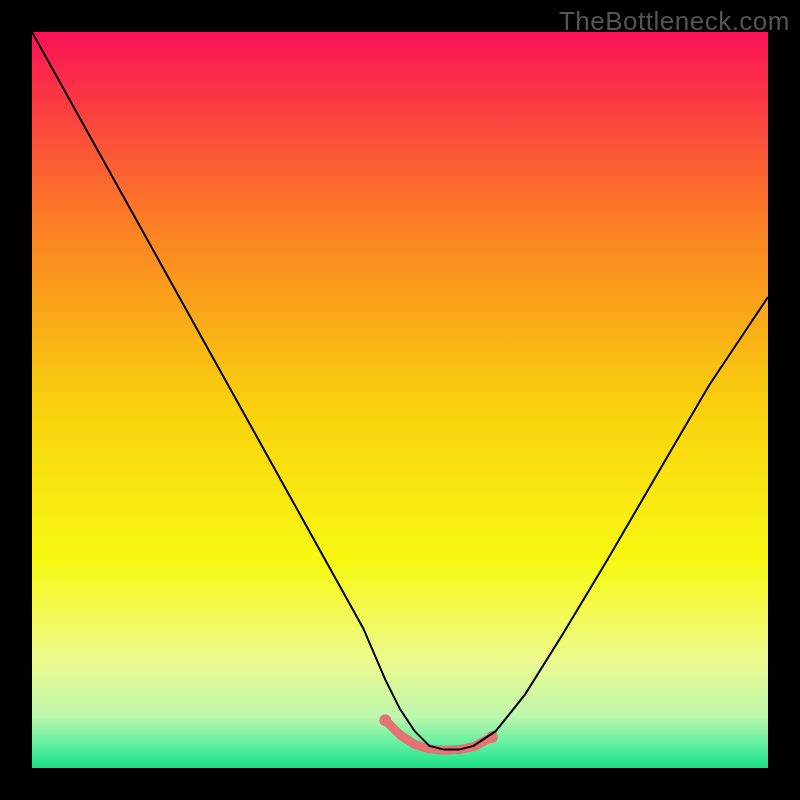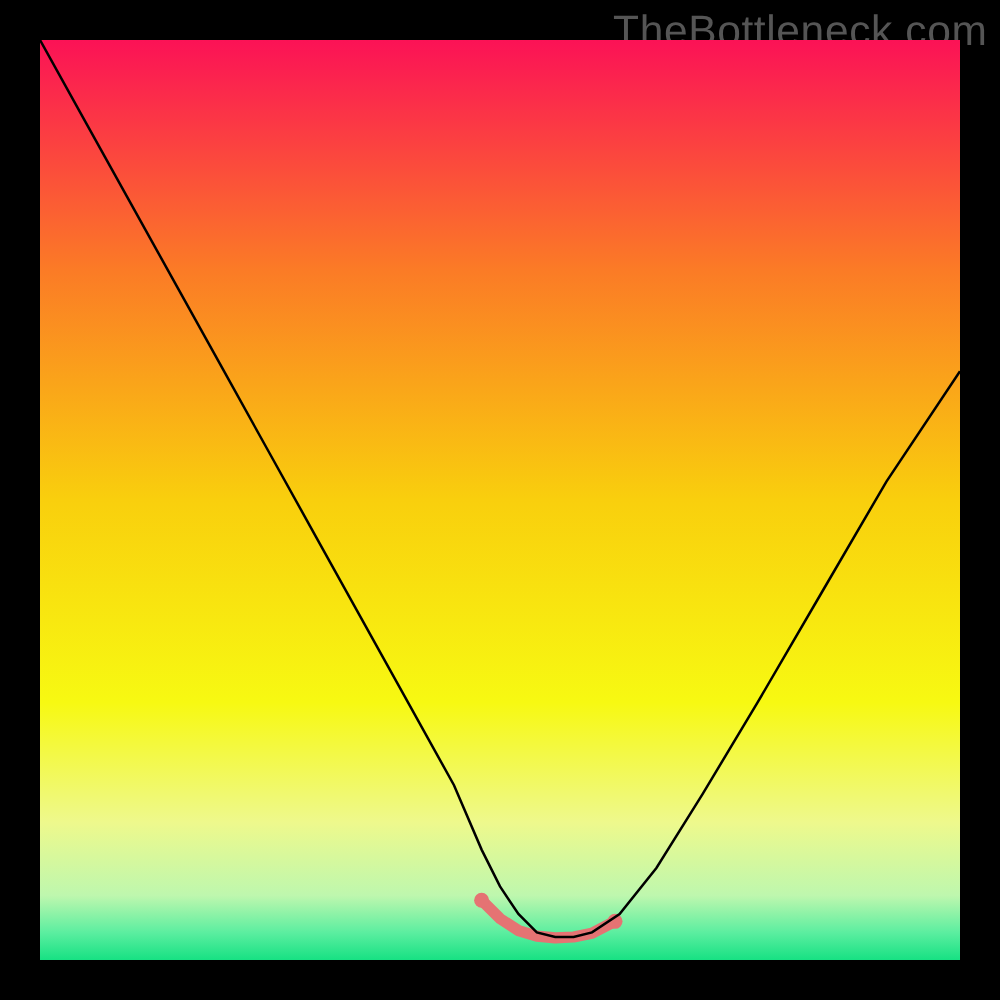--- a/index.html
+++ b/index.html
@@ -17,21 +17,21 @@
     top: 0;
     width: 800px;
     height: 800px;
     background: #000;
   }
   .watermark {
     position: absolute;
     top: 6px;
     right: 10px;
     color: #555;
-    font-size: 34px;
+    font-size: 26px;
     font-weight: 400;
     letter-spacing: 0.5px;
     user-select: none;
   }
   .plot-area {
     position: absolute;
     left: 32px;
     top: 32px;
     width: 736px;
     height: 736px;

